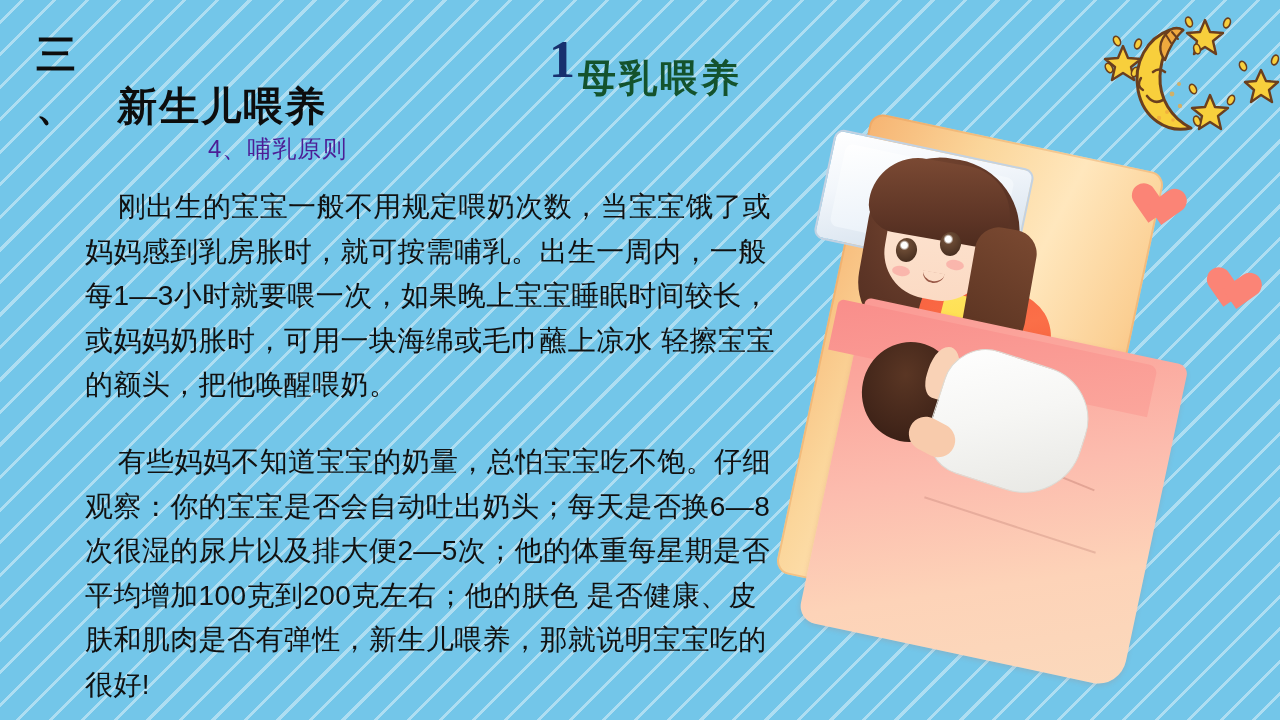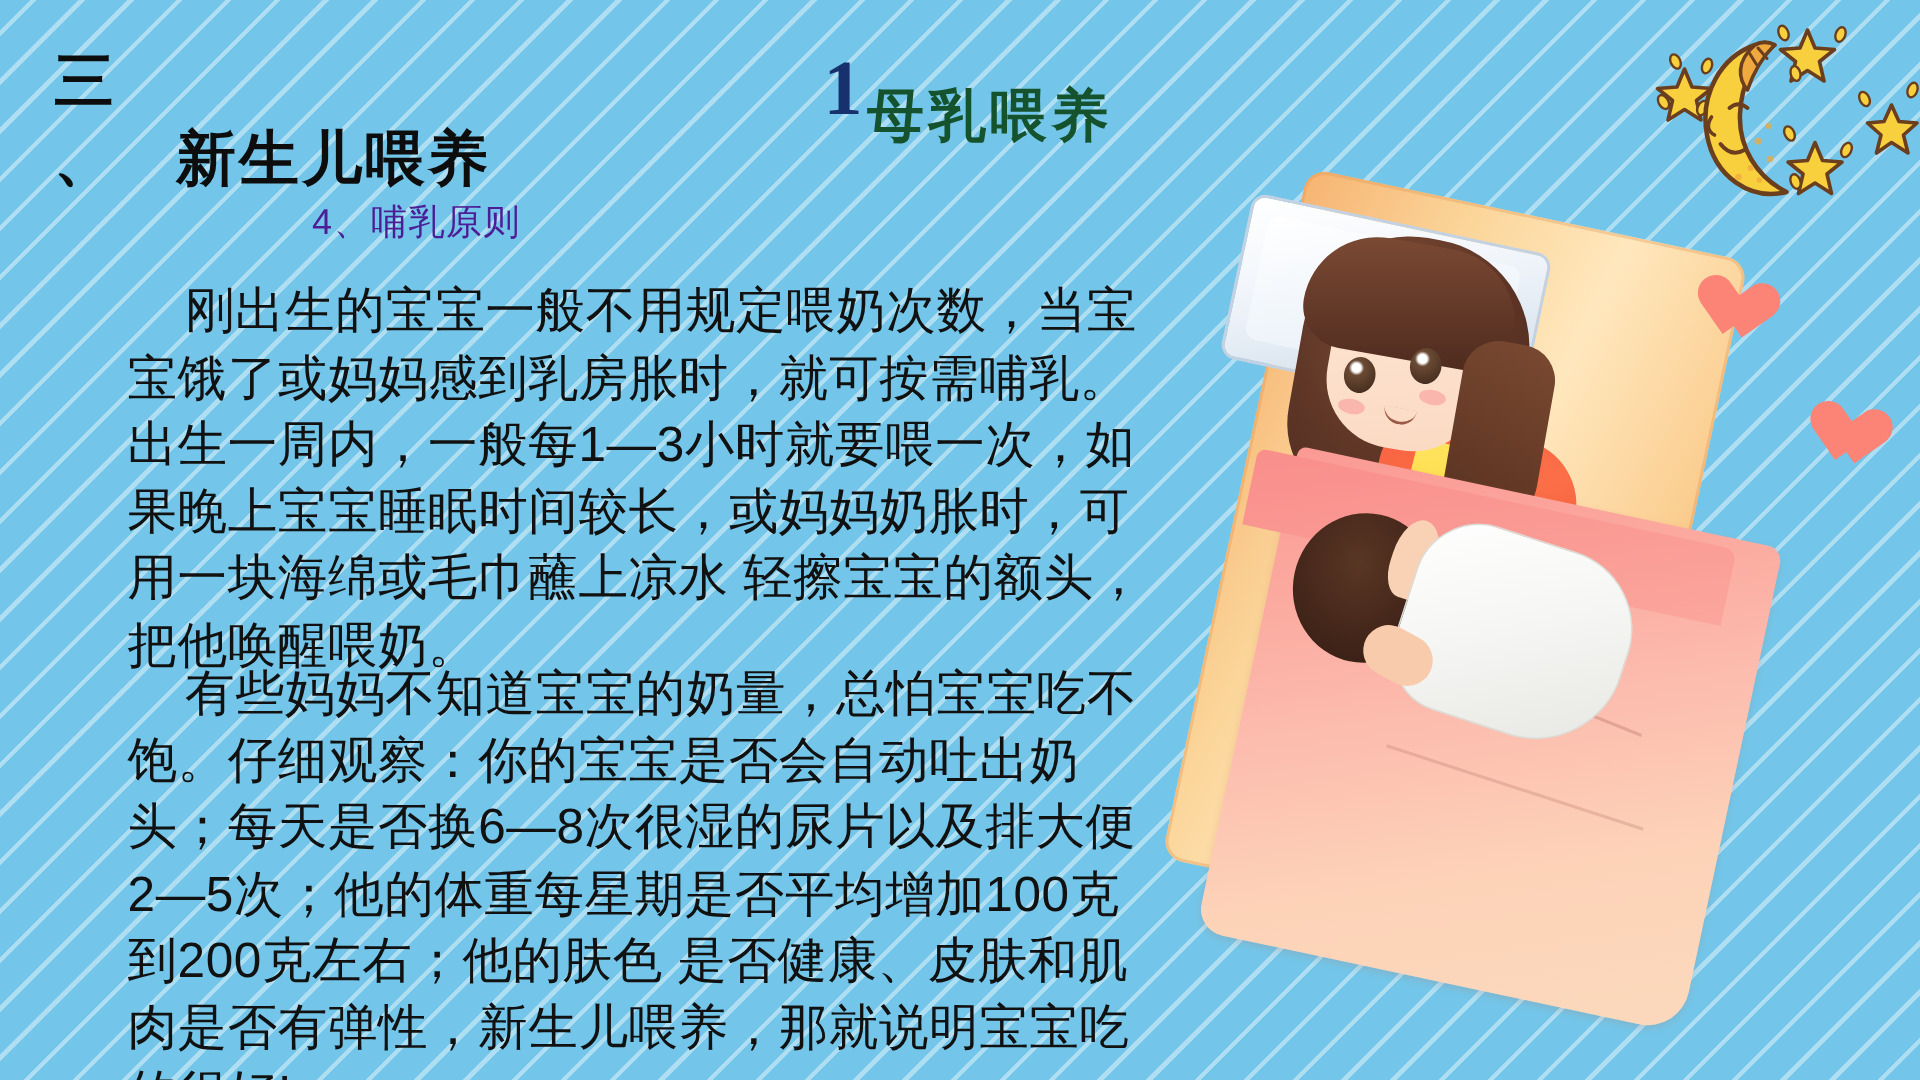--- a/index.html
+++ b/index.html
@@ -78,21 +78,21 @@
     margin-left: 33px;
   }
   #heading-4 { top: 134px; }
   #heading-5 { top: 380px; }
 
   .body-par {
     position: absolute;
     left: 85px;
     width: 690px;
     color: #111111;
-    font-size: 33px;
+    font-size: 28px;
     line-height: 44.5px;
     letter-spacing: 0.4px;
     white-space: pre-wrap;
   }
   #par-1 { top: 185px; }
   #par-2 { top: 440px; }
 
   
   #illustration {
     position: absolute;

